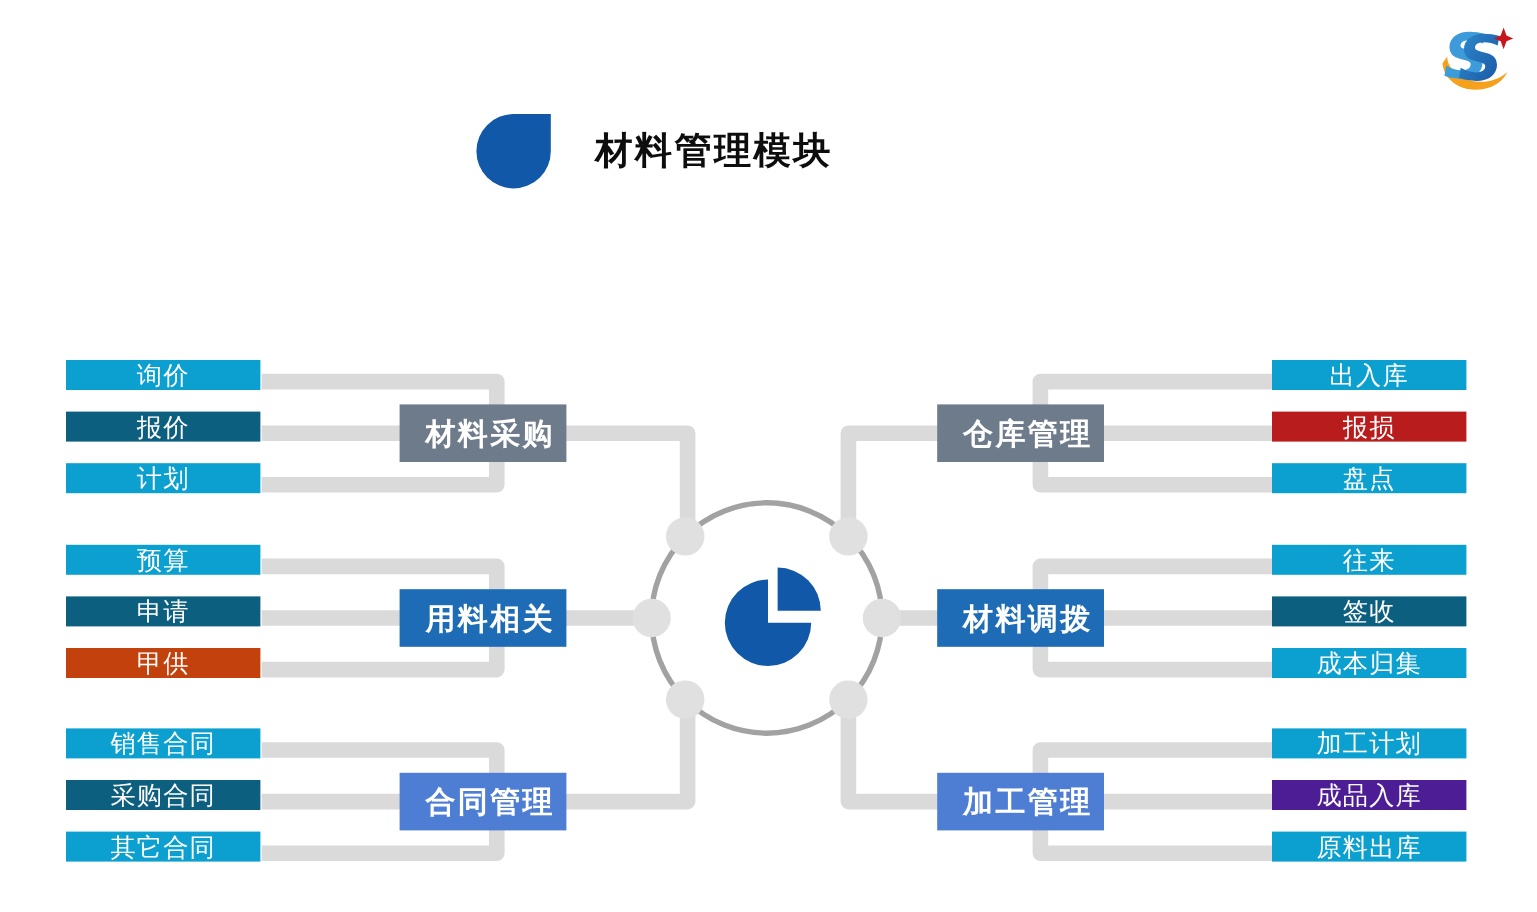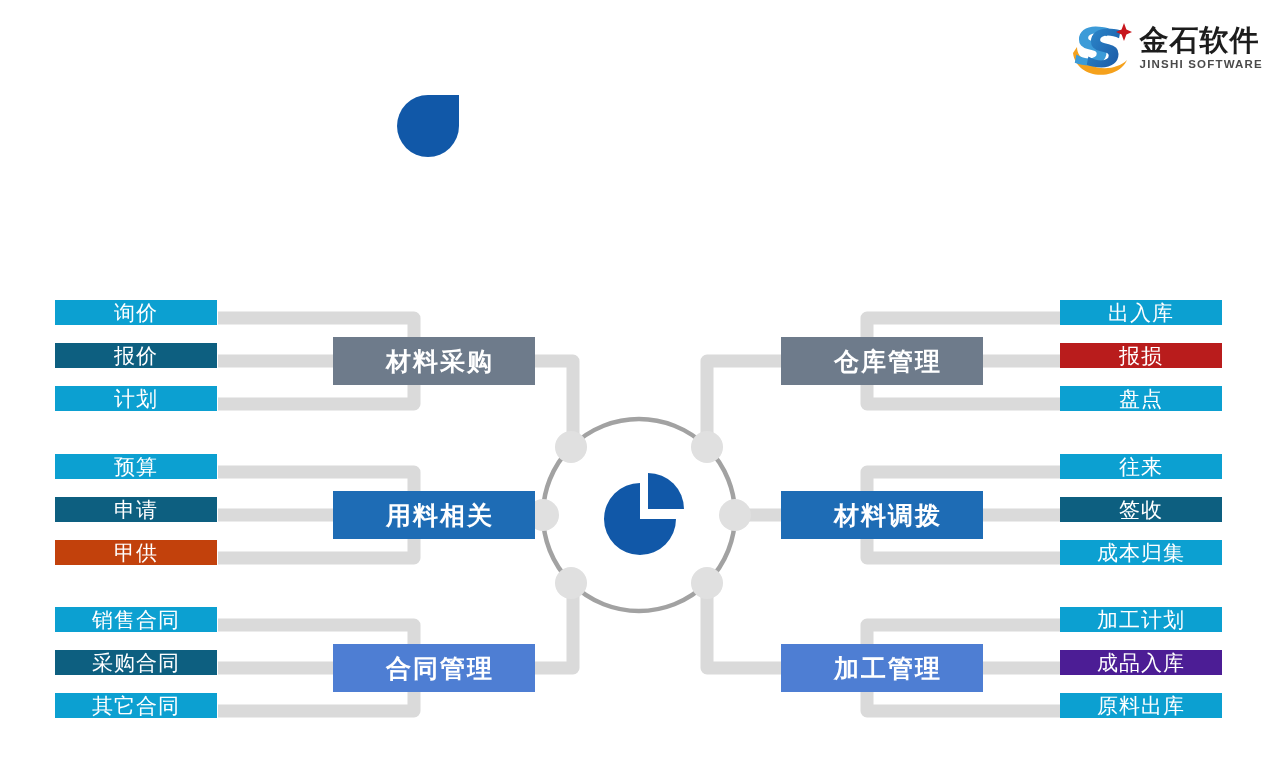--- a/index.html
+++ b/index.html
@@ -50,21 +50,21 @@
     color:#ffffff;
     box-sizing:border-box;
     font-family:"Liberation Serif", serif;
   }
   .item-box{
     width:162px;height:25px;
     font-size:21px;
     letter-spacing:1px;
   }
   .category-box{
-    width:202px;height:48px;
+    width:139px;height:48px;
     font-size:25px;
     font-weight:bold;
     letter-spacing:2px;
     padding-left:12px;
   }
   .col-left .item-box{left:55px;}
   .col-right .item-box{left:1060px;}
 </style>
 </head>
 <body>
@@ -78,28 +78,25 @@
       </linearGradient>
     </defs>
 
     <path d="M3,38 C5,55 24,64 42,58 C50,55 55,50 57,45 C48,54 30,56 19,49 C10,43 7,38 7,32 Z" fill="#F5A11C"></path>
 
     <text x="4" y="50" font-family="'DejaVu Sans', sans-serif" font-size="52" font-weight="bold" font-style="italic" fill="#3C9BD8">S</text>
     <text x="16" y="52" font-family="'DejaVu Sans', sans-serif" font-size="52" font-weight="bold" font-style="italic" fill="url(#lgB)">S</text>
 
     <path d="M54,8 L56.4,14.6 L62,17 L56.4,19.4 L54,26 L51.6,19.4 L46,17 L51.6,14.6 Z" fill="#C8161D"></path>
   </svg>
-  <div class="logo-text">
-    <span class="logo-cn">金石软件</span>
-    <span class="logo-en">JINSHI SOFTWARE</span>
-  </div>
 </div>
 
 <div class="title-wrap">
   <div class="drop-icon"></div>
+  <h1 class="page-title">材料管理模块</h1>
 </div>
 
 <svg class="connector-layer" viewBox="0 0 1281 760">
   <g stroke="#DADADA" stroke-width="13" fill="none" stroke-linejoin="round" stroke-linecap="butt">
 
     <path d="M218,318 H414 V404 H218"></path>
     <path d="M218,361 H573 V447"></path>
 
     <path d="M218,472 H414 V558 H218"></path>
     <path d="M218,515 H543"></path>

